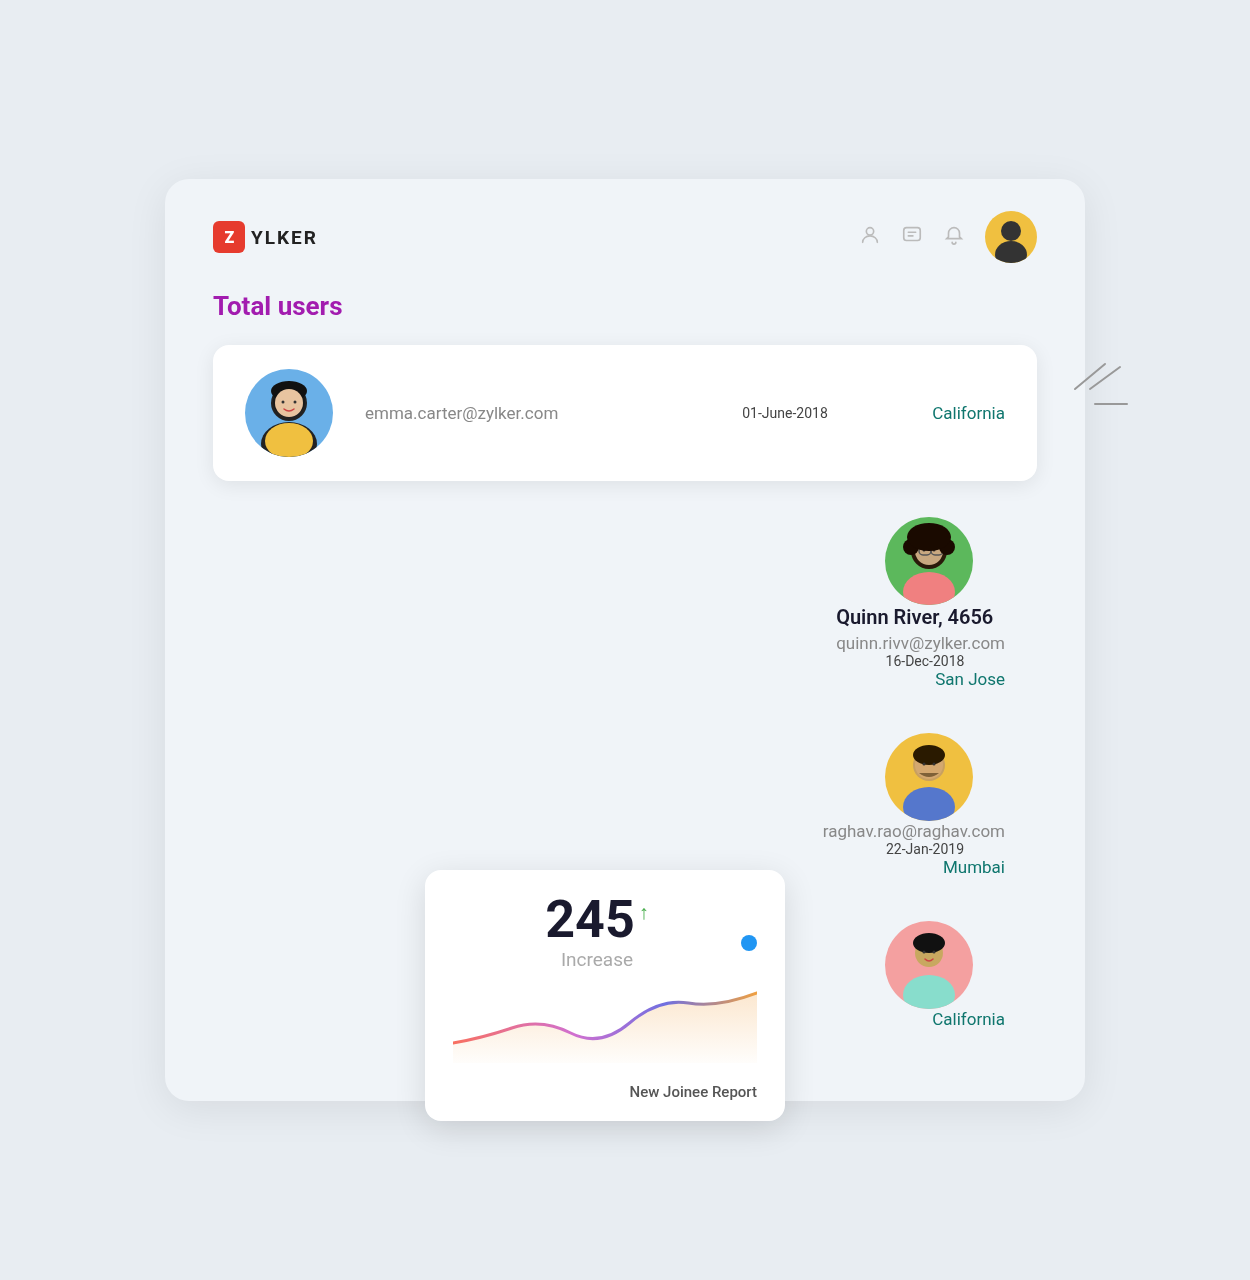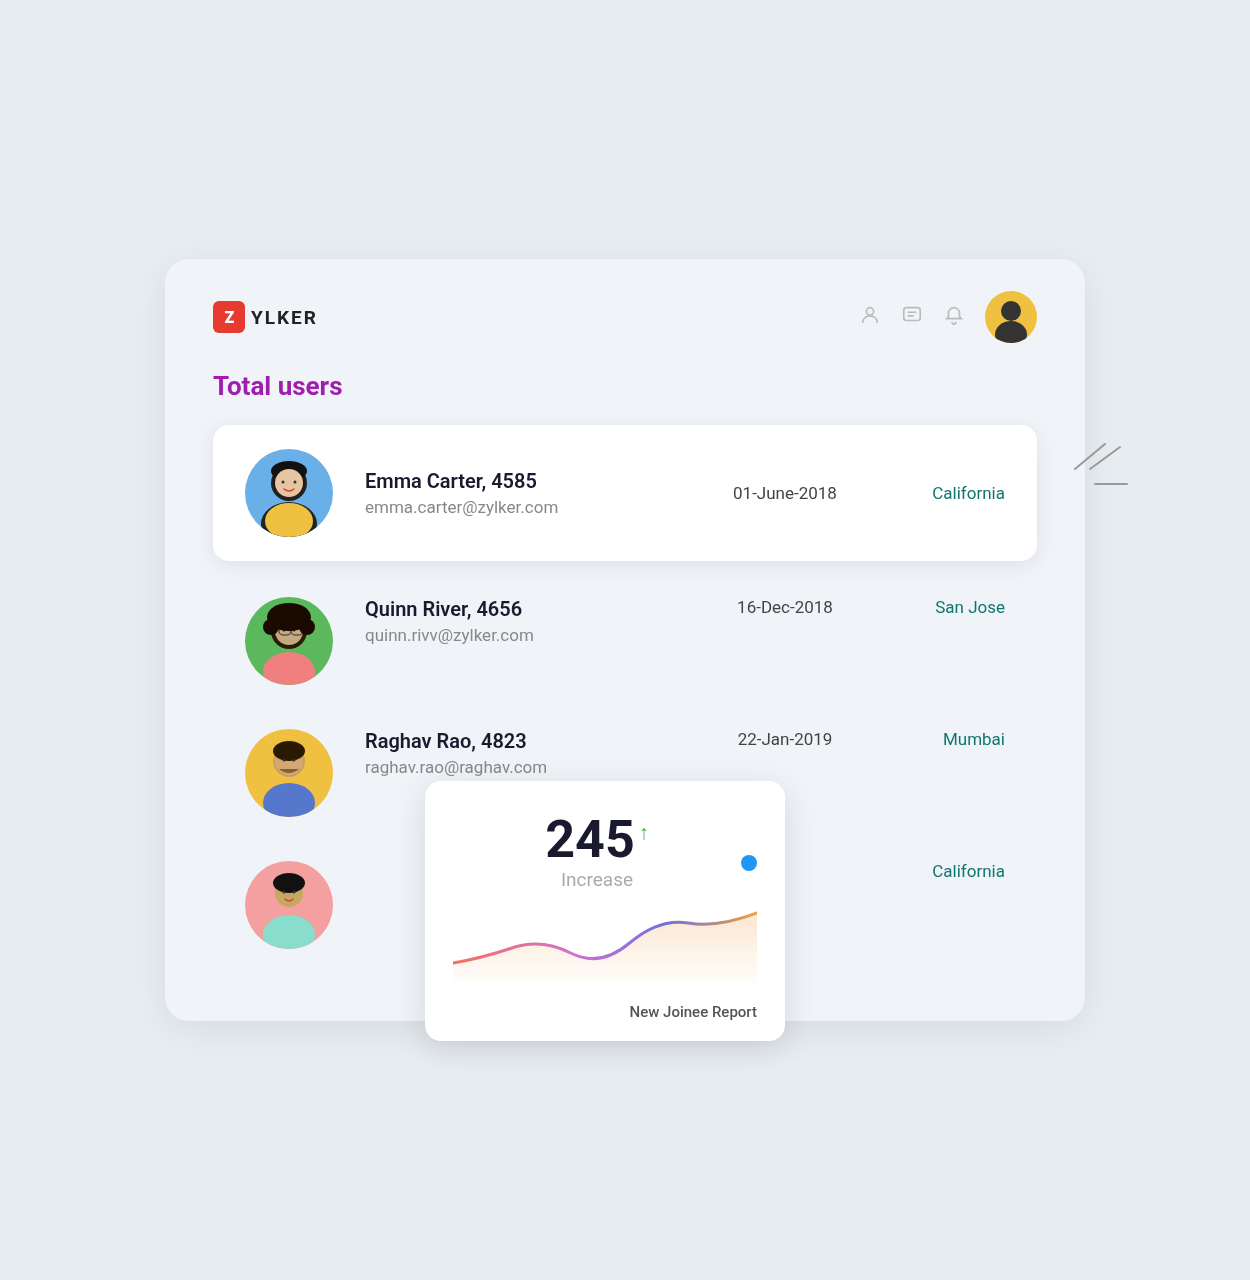--- a/index.html
+++ b/index.html
@@ -84,24 +84,25 @@
       border-radius: 16px;
       padding: 24px 32px;
       display: flex;
       align-items: center;
       box-shadow: 0 4px 20px rgba(0,0,0,0.08);
       margin-bottom: 16px;
     }
     
     .user-row {
       display: flex;
-      align-items: flex-start;
+      align-items: flex-end;
       padding: 20px 32px;
       border-radius: 12px;
       margin-bottom: 4px;
+      flex-direction: column;
     }
     
     .avatar-circle {
       width: 88px;
       height: 88px;
       border-radius: 50%;
       flex-shrink: 0;
       overflow: hidden;
       display: flex;
       align-items: center;
@@ -120,36 +121,36 @@
       font-size: 20px;
       font-weight: 600;
       color: #1a1a2e;
       margin-bottom: 4px;
     }
     .user-email {
       font-size: 17px;
       color: #888;
     }
     .user-date {
-      font-size: 17px;
+      font-size: 14px;
       color: #444;
       width: 160px;
       text-align: center;
     }
     .user-location {
       font-size: 17px;
       color: #0f766e;
       width: 140px;
       text-align: right;
     }
     
     .chart-card {
       background: white;
       border-radius: 16px;
-      padding: 33px 28px 20px;
+      padding: 24px 28px 20px;
       width: 360px;
       position: absolute;
       bottom: -20px;
       left: 260px;
       box-shadow: 0 8px 32px rgba(0,0,0,0.12);
     }
     .chart-header {
       display: flex;
       align-items: flex-start;
       justify-content: flex-end;
@@ -274,21 +275,20 @@
 
         <ellipse cx="44" cy="72" rx="24" ry="18" fill="#f0c040"></ellipse>
         <circle cx="44" cy="34" r="14" fill="#e8c4a0"></circle>
 
         <circle cx="38" cy="33" r="1.5" fill="#333"></circle>
         <circle cx="50" cy="33" r="1.5" fill="#333"></circle>
         <path d="M39 40 Q44 44 49 40" stroke="#c44" stroke-width="1.5" fill="none" stroke-linecap="round"></path>
       </svg>
     </div>
     <div class="user-info">
-      <div class="user-name">Emma Carter, 4585</div>
       <div class="user-email">emma.carter@zylker.com</div>
     </div>
     <div class="user-date">01-June-2018</div>
     <div class="user-location">California</div>
   </div>
 
   <div class="user-row">
     <div class="avatar-circle avatar-green" style="margin-right:32px;">
       <svg width="88" height="88" viewBox="0 0 88 88">
         <circle cx="44" cy="34" r="16" fill="#e8c4a0"></circle>
@@ -323,21 +323,20 @@
         <circle cx="44" cy="32" r="14" fill="#d4a870"></circle>
 
         <ellipse cx="44" cy="22" rx="16" ry="10" fill="#2a1a00"></ellipse>
 
         <path d="M34 40 Q44 48 54 40" fill="#2a1a00" opacity="0.5"></path>
         <circle cx="39" cy="31" r="1.5" fill="#333"></circle>
         <circle cx="49" cy="31" r="1.5" fill="#333"></circle>
       </svg>
     </div>
     <div class="user-info">
-      <div class="user-name">Raghav Rao, 4823</div>
       <div class="user-email">raghav.rao@raghav.com</div>
     </div>
     <div class="user-date">22-Jan-2019</div>
     <div class="user-location">Mumbai</div>
   </div>
 
   <div class="user-row" style="position:relative; min-height:100px;">
     <div class="avatar-circle avatar-pink" style="margin-right:32px;">
       <svg width="88" height="88" viewBox="0 0 88 88">
         <circle cx="44" cy="32" r="14" fill="#c8a860"></circle>

